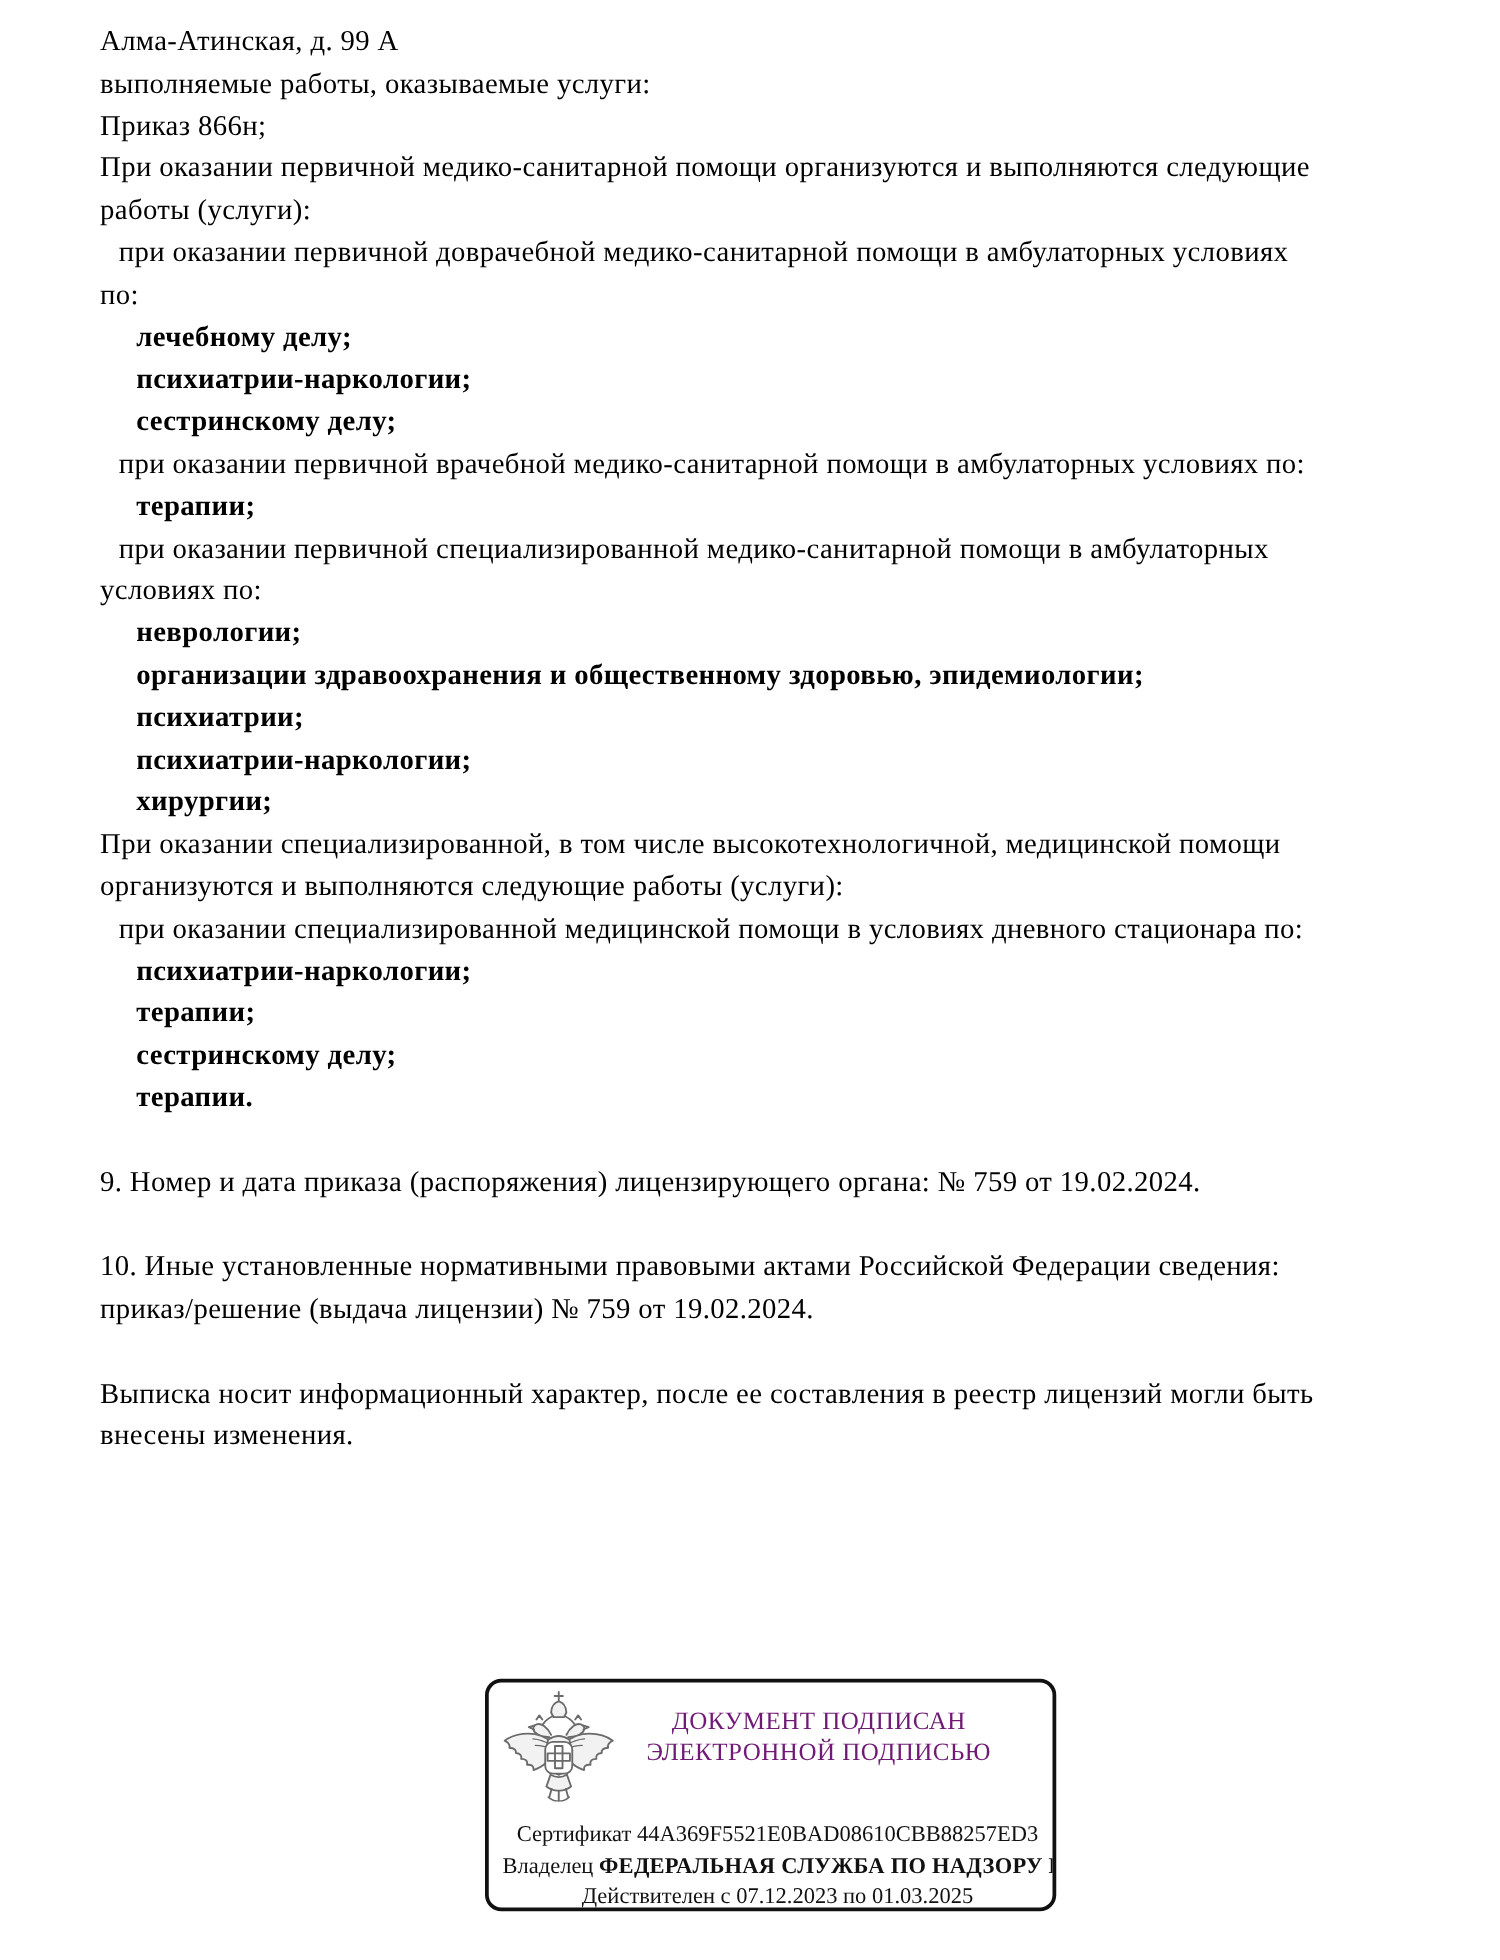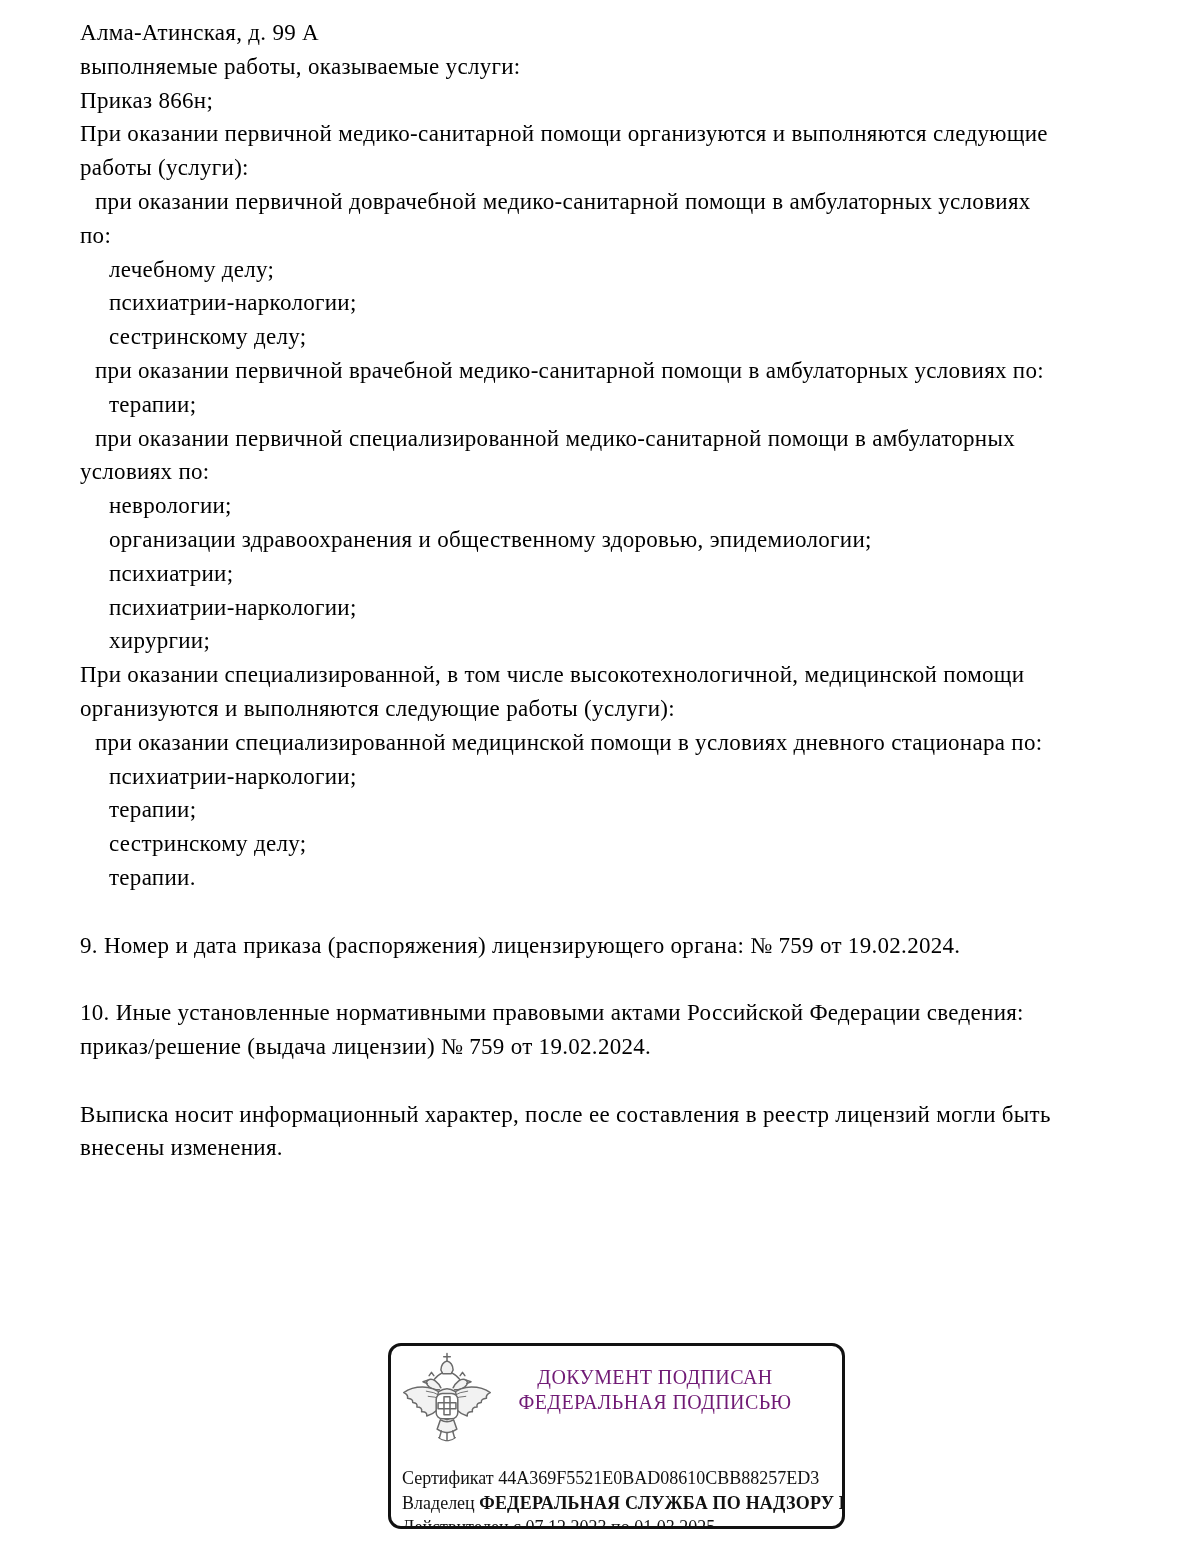--- a/index.html
+++ b/index.html
@@ -23,21 +23,21 @@
     margin-left: 48px;
   }
   .ln {
     font-size: 23px;
     line-height: 33.8px;
     min-height: 33.8px;
     letter-spacing: 0.3px;
     white-space: nowrap;
   }
   .ind1 { padding-left: 15px; }
-  .ind2 { padding-left: 29px; }
+  .ind2 { padding-left: 29px; font-weight: bold; }
 
   
   .stamp {
     position: absolute;
     left: 388px;
     top: 1343px;
     width: 457px;
     height: 186px;
     box-sizing: border-box;
     border: 3.5px solid #111111;
@@ -59,22 +59,23 @@
     width: 332px;
     text-align: center;
     font-size: 20px;
     line-height: 24.5px;
     letter-spacing: 0.4px;
     color: #701a75;
   }
   .stamp-info {
     position: absolute;
     left: 11px;
-    top: 120px;
+    top: 109px;
     right: 0;
+    text-align: center;
   }
   .stamp-info .row {
     font-size: 18px;
     line-height: 24.6px;
     white-space: nowrap;
     color: #111111;
   }
   .owner-value { font-weight: bold; letter-spacing: 0.2px; }
 </style>
 </head>
@@ -139,21 +140,21 @@
       <path d="M44 84 L42 91 M50 86 L50 94 M56 84 L58 91"></path>
       <path d="M41 91 Q46 95 50 94 Q54 95 59 91" stroke-width="1.2"></path>
       <rect x="38.5" y="44" width="23" height="27" rx="6.5" fill="#ffffff"></rect>
       <path d="M46.8 47.5 H53.2 V53.8 H59.5 V60.2 H53.2 V66.5 H46.8 V60.2 H40.5 V53.8 H46.8 Z" fill="#ffffff"></path>
       <rect x="46.8" y="53.8" width="6.4" height="6.4" fill="#ffffff"></rect>
     </g>
   </svg>
 
   <div class="stamp-title">
     <div>ДОКУМЕНТ ПОДПИСАН</div>
-    <div>ФЕДЕРАЛЬНАЯ ПОДПИСЬЮ</div>
+    <div>ЭЛЕКТРОННОЙ ПОДПИСЬЮ</div>
   </div>
 
   <div class="stamp-info">
     <div class="row"><span>Сертификат</span> <span>44A369F5521E0BAD08610CBB88257ED3</span></div>
     <div class="row"><span>Владелец</span> <span class="owner-value">ФЕДЕРАЛЬНАЯ СЛУЖБА ПО НАДЗОРУ В С</span></div>
     <div class="row"><span>Действителен с 07.12.2023 по 01.03.2025</span></div>
   </div>
 </div>
 
 </body></html>

